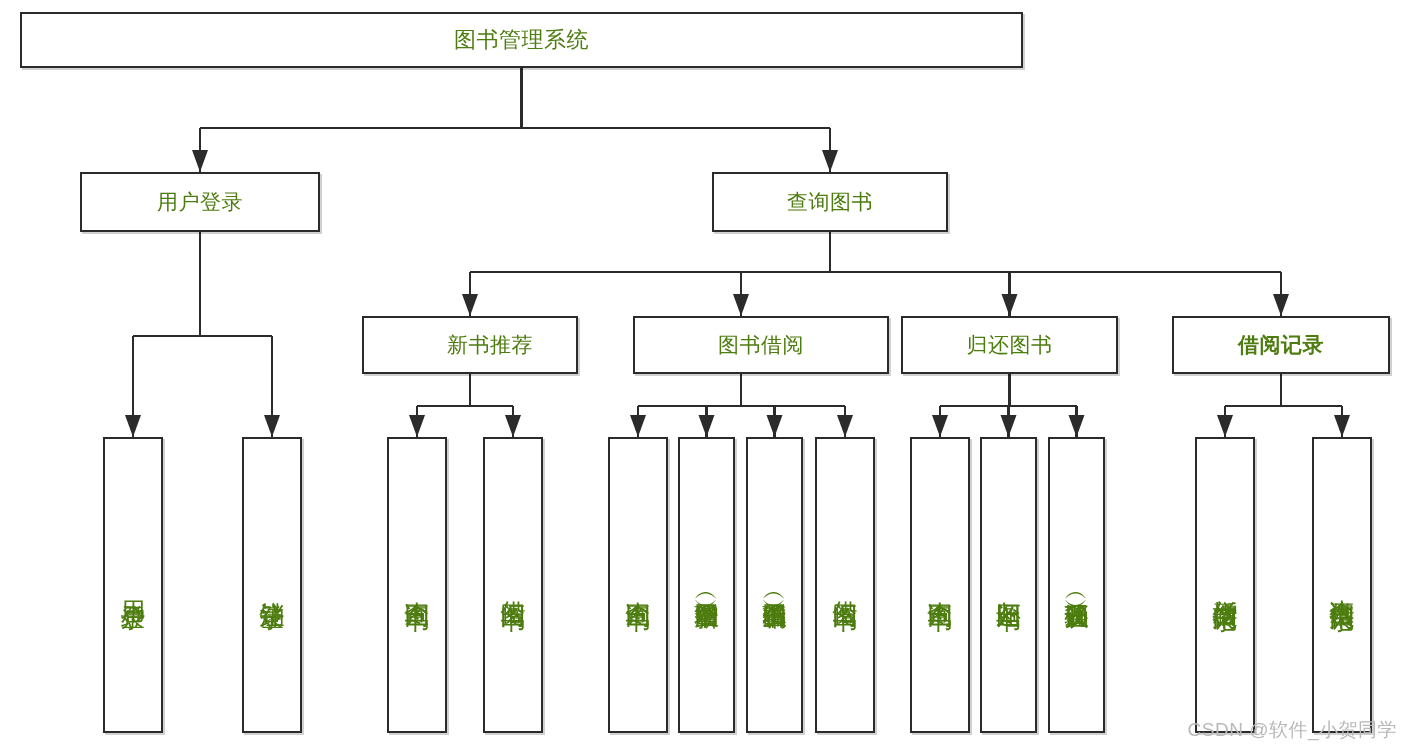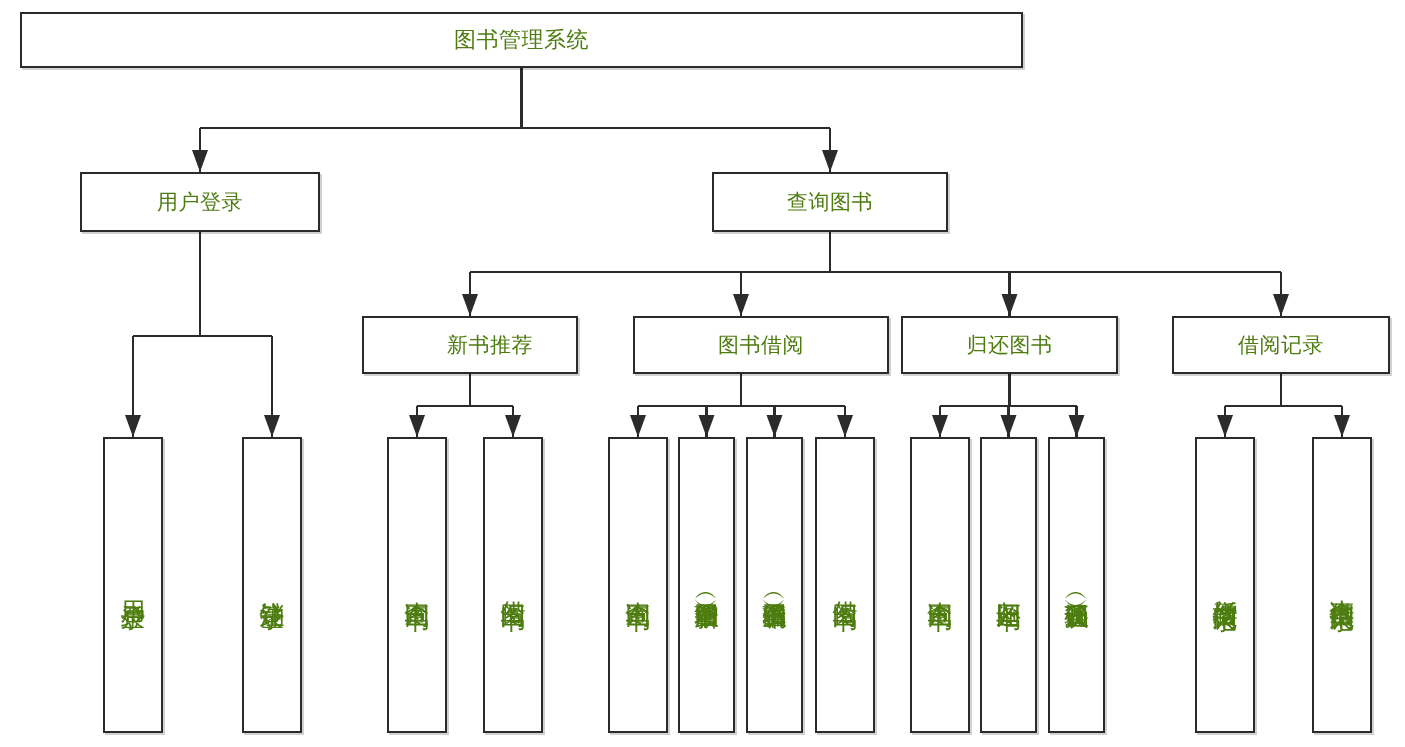--- a/index.html
+++ b/index.html
@@ -163,21 +163,21 @@
       </div>
       <div class="node horiz" style="left: 362px; top: 316px; width: 216px; height: 58px; padding-left: 40px;">
         <span class="node-label">新书推荐</span>
       </div>
       <div class="node horiz" style="left: 633px; top: 316px; width: 256px; height: 58px;">
         <span class="node-label">图书借阅</span>
       </div>
       <div class="node horiz" style="left: 901px; top: 316px; width: 217px; height: 58px;">
         <span class="node-label">归还图书</span>
       </div>
-      <div class="node horiz" style="left: 1172px; top: 316px; width: 218px; height: 58px;">
+      <div class="node horiz" style="left: 1172px; top: 316px; width: 218px; height: 58px; font-weight: bold;">
         <span class="node-label">借阅记录</span>
       </div>
       <div class="node vert" style="left: 103px; top: 437px; width: 60px; height: 296px;">
         <span class="node-label">用户登录</span>
       </div>
       <div class="node vert" style="left: 242px; top: 437px; width: 60px; height: 296px;">
         <span class="node-label">注销登录</span>
       </div>
       <div class="node vert" style="left: 387px; top: 437px; width: 60px; height: 296px;">
         <span class="node-label">查询图书</span>
@@ -207,14 +207,15 @@
         <span class="node-label">确认归还（管理员）</span>
       </div>
       <div class="node vert" style="left: 1195px; top: 437px; width: 60px; height: 296px;">
         <span class="node-label">新增借阅记录</span>
       </div>
       <div class="node vert" style="left: 1312px; top: 437px; width: 60px; height: 296px;">
         <span class="node-label">查询借阅记录</span>
       </div>
     </div>
 
+  <div id="watermark">CSDN @软件_小贺同学</div>
 
 </div>
 
 </body></html>

